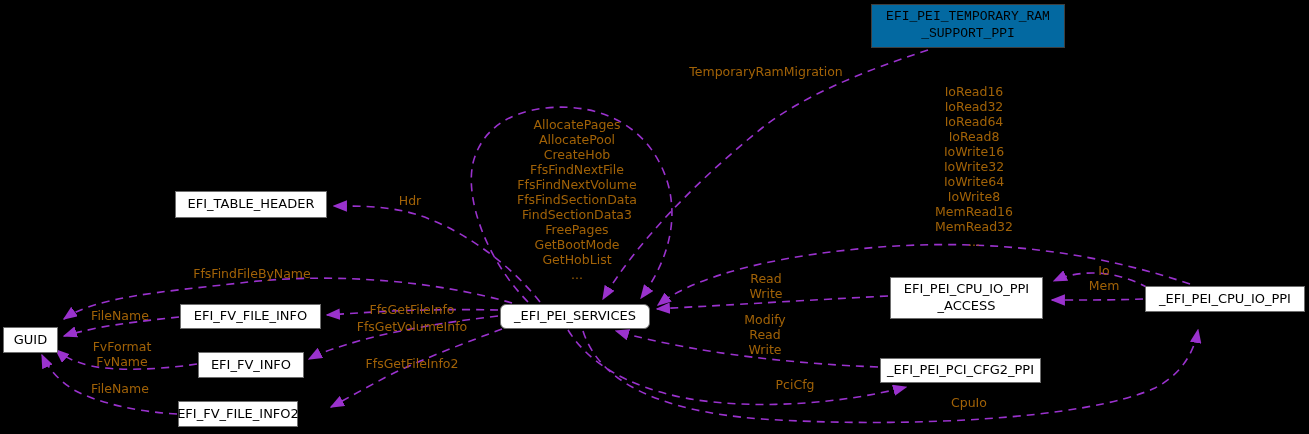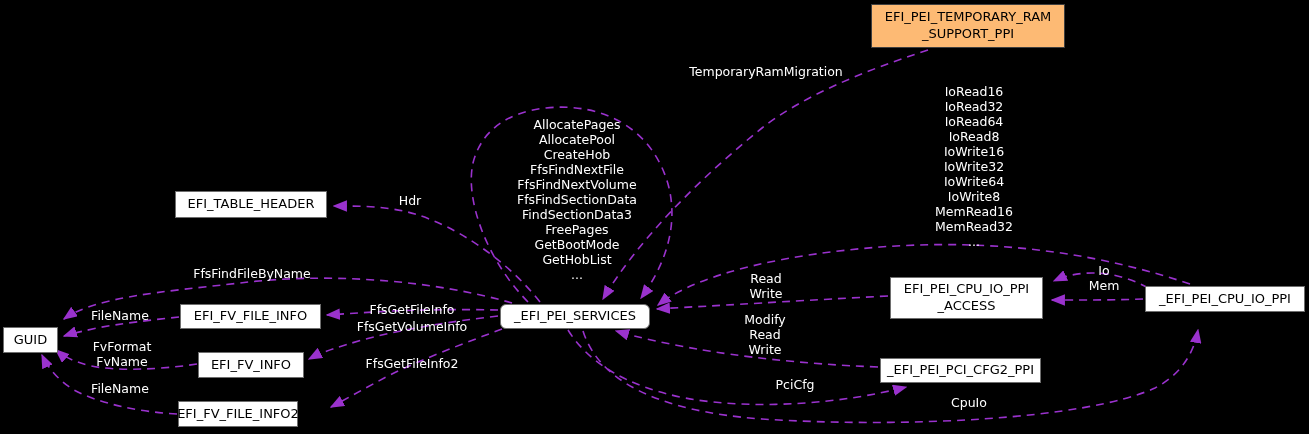--- a/index.html
+++ b/index.html
@@ -17,24 +17,24 @@
     background:#fff;
     border:1.4px solid #6e6e6e;
     color:#000;
     font-size:13px;
     line-height:1.3;
     display:flex;align-items:center;justify-content:center;
     text-align:center;
     white-space:pre-line;
     z-index:3;
   }
-  .node.hl{background:#fdba74;border-color:#3f3f3f;}
+  .node.hl{background:#0369a1;border-color:#3f3f3f;font-family:Liberation Mono, monospace;}
   .elabel{
     position:absolute;
-    color:#ffffff;
+    color:#a16207;
     font-size:12.5px;
     line-height:15px;
     text-align:center;
     white-space:pre-line;
     transform:translateX(-50%);
     z-index:2;
   }
 </style>
 </head>
 <body>

